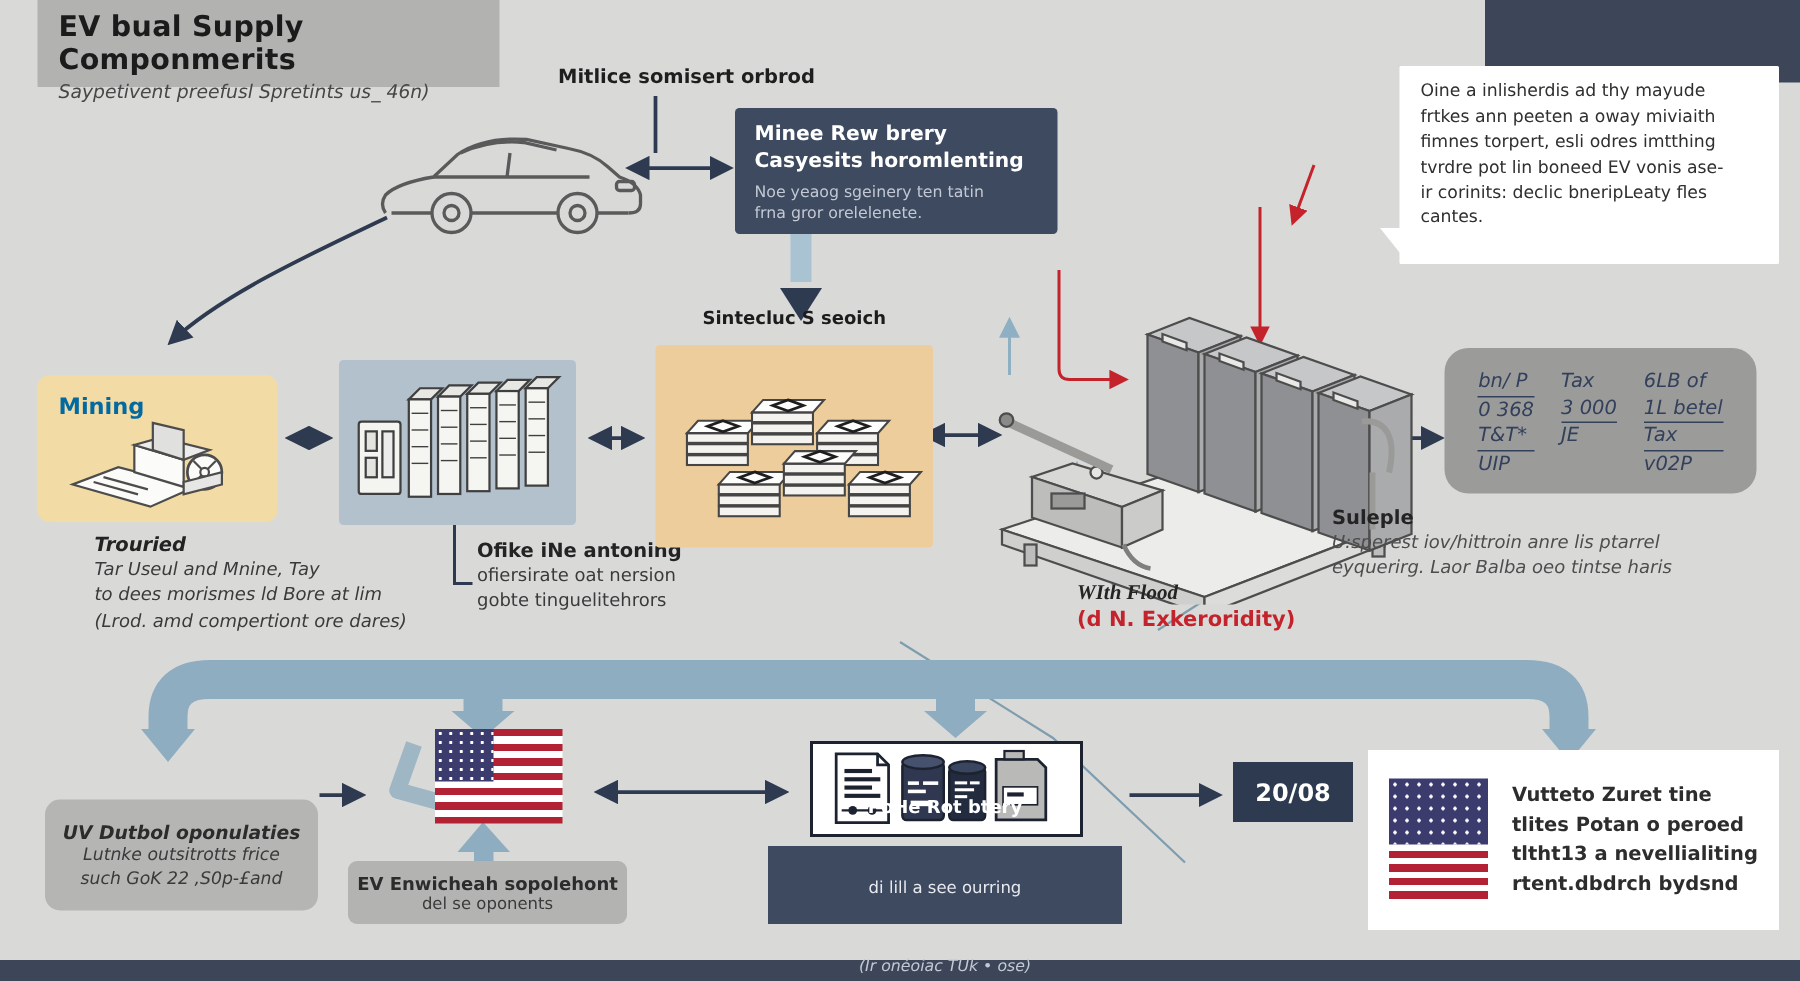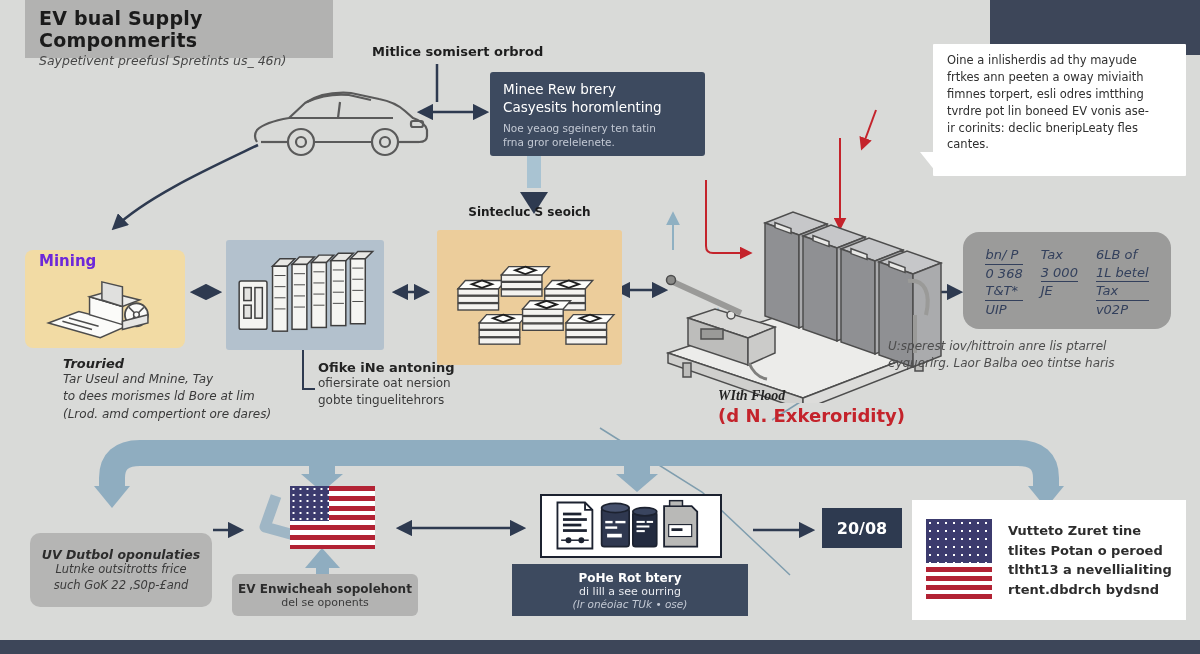--- a/index.html
+++ b/index.html
@@ -12,47 +12,47 @@
   .title-box{left:25px;top:0;width:308px;height:58px;background:#b2b2b1;padding:7px 14px;box-sizing:border-box;}
   .title-box h1{margin:0;font-size:19px;font-weight:bold;color:#1b1b1b;letter-spacing:.2px;}
   .title-box .sub{font-size:12.5px;font-style:italic;color:#474747;margin-top:2px;}
   .topbar{left:990px;top:0;width:210px;height:55px;background:#3d4659;}
   .bottombar{left:0;top:640px;width:1200px;height:14px;background:#3d4659;}
 
   
   .car-label{left:372px;top:44px;font-size:13px;font-weight:bold;color:#1e1e1e;}
   .navy-card{left:490px;top:72px;width:215px;height:84px;background:#3d4a5f;border-radius:3px;
              padding:9px 13px;box-sizing:border-box;}
-  .navy-card .t{color:#fff;font-size:13.5px;font-weight:normal;line-height:1.3;}
+  .navy-card .t{color:#fff;font-size:13.5px;font-weight:bold;line-height:1.3;}
   .navy-card .b{color:#c3c9d4;font-size:10.5px;line-height:1.35;margin-top:5px;}
 
   .callout{left:933px;top:44px;width:253px;height:132px;background:#fff;border-radius:1px;
            padding:8px 14px;box-sizing:border-box;}
   .callout::after{content:"";position:absolute;left:-13px;bottom:4px;width:0;height:0;
                   border-right:16px solid #fff;border-bottom:20px solid transparent;}
   .callout .ln{font-size:11.5px;color:#2f2f2f;line-height:1.47;font-weight:500;}
 
   
   .mining-box{left:25px;top:250px;width:160px;height:98px;background:#f2dba4;border-radius:8px;}
-  .mining-box .lbl{position:absolute;left:14px;top:2px;font-size:15px;font-weight:bold;color:#6d28d9;}
+  .mining-box .lbl{position:absolute;left:14px;top:12px;font-size:15px;font-weight:bold;color:#0369a1;}
   .rack-box{left:226px;top:240px;width:158px;height:110px;background:#b3c1cd;border-radius:3px;}
   .cells-label{left:437px;top:205px;width:185px;text-align:center;font-size:12px;font-weight:bold;color:#1c1c1c;}
   .cells-box{left:437px;top:230px;width:185px;height:135px;background:#eccd9b;border-radius:3px;}
 
   .note .nt{font-size:13px;font-weight:bold;color:#232323;}
   .note .nl{font-size:12px;color:#3a3a3a;line-height:1.45;}
   .italic{font-style:italic;}
   .mining-note{left:63px;top:356px;width:270px;}
   .rack-note{left:318px;top:360px;width:170px;}
   .suleple-note{left:888px;top:338px;width:300px;}
   .suleple-note .nl{color:#4d4d4d;font-style:italic;font-size:12px;}
 
   .flood{left:718px;top:388px;}
   .flood .f1{font-size:14px;font-weight:bold;font-style:italic;color:#242424;font-family:Liberation Serif, serif;}
-  .flood .f2{font-size:18px;font-weight:bold;color:#c4232b;margin-top:1px;}
+  .flood .f2{font-size:14px;font-weight:bold;color:#c4232b;margin-top:1px;}
 
   .math-card{left:963px;top:232px;width:208px;height:97px;background:#9b9b9a;border-radius:16px;
              display:flex;justify-content:center;gap:18px;padding:14px 10px;box-sizing:border-box;
              font-style:italic;color:#33405c;font-size:13px;font-weight:500;}
   .math-card .col div{line-height:1.35;white-space:nowrap;}
   .math-card .ovl{border-top:1.6px solid #33405c;}
   .math-card .und{border-bottom:1.6px solid #33405c;}
 
   
   .policy-card{left:30px;top:505px;width:182px;height:74px;background:#b5b5b4;border-radius:10px;
@@ -65,21 +65,21 @@
   .flag .canton{position:absolute;left:0;top:0;width:46%;height:55%;background:#3c3b6e;
         background-image:radial-gradient(#fff 1px,transparent 1.3px);background-size:7px 6px;}
 
   .ev-card{left:232px;top:574px;width:186px;height:42px;background:#b3b3b2;border-radius:6px;
            display:flex;flex-direction:column;justify-content:center;align-items:center;text-align:center;}
   .ev-card .e1{font-size:12px;font-weight:bold;color:#2c2c2c;}
   .ev-card .e2{font-size:11px;color:#3a3a3a;}
 
   .docs-box{left:540px;top:494px;width:182px;height:64px;background:#fff;border:2.5px solid #1c2230;box-sizing:border-box;}
   .materials-card{left:512px;top:564px;width:236px;height:52px;background:#3d4a5f;
-                  display:flex;flex-direction:column;justify-content:center;align-items:center;text-align:center;}
+                  display:flex;flex-direction:column;justify-content:center;align-items:center;text-align:center;gap:40px;}
   .materials-card .m1{color:#fff;font-size:12px;font-weight:bold;}
   .materials-card .m2{color:#e8eaef;font-size:11px;}
   .materials-card .m3{color:#c3c9d4;font-size:10.5px;font-style:italic;}
 
   .date-card{left:822px;top:508px;width:80px;height:40px;background:#2e3a50;color:#fff;
              display:flex;align-items:center;justify-content:center;font-size:16px;font-weight:bold;}
 
   .incentive-card{left:912px;top:500px;width:274px;height:120px;background:#fff;
                   display:flex;align-items:center;gap:16px;padding:0 14px;box-sizing:border-box;}
   .mini-flag{width:66px;flex:0 0 66px;}
@@ -394,20 +394,21 @@
       <div>Tax</div>
       <div class="ovl">v02P</div>
     </div>
   </div>
 
   <div class="abs flood">
     <div class="f1">WIth Flood</div>
     <div class="f2">(d N. Exkeroridity)</div>
   </div>
   <div class="abs note suleple-note">
+    <div class="nt">Suleple</div>
     <div class="nl">U:sperest iov/hittroin anre lis ptarrel</div>
     <div class="nl">eyquerirg. Laor Balba oeo tintse haris</div>
   </div>
 
   <div class="abs policy-card">
     <div class="pt">UV Dutbol oponulaties</div>
     <div class="pl">Lutnke outsitrotts frice</div>
     <div class="pl">such GoK 22 ,S0p-£and</div>
   </div>
 

